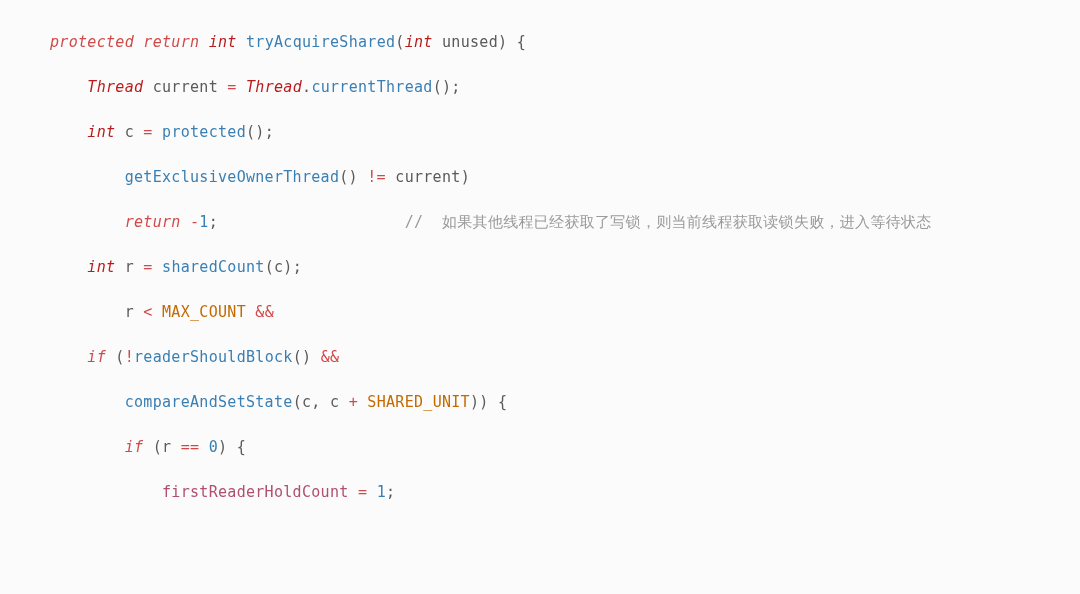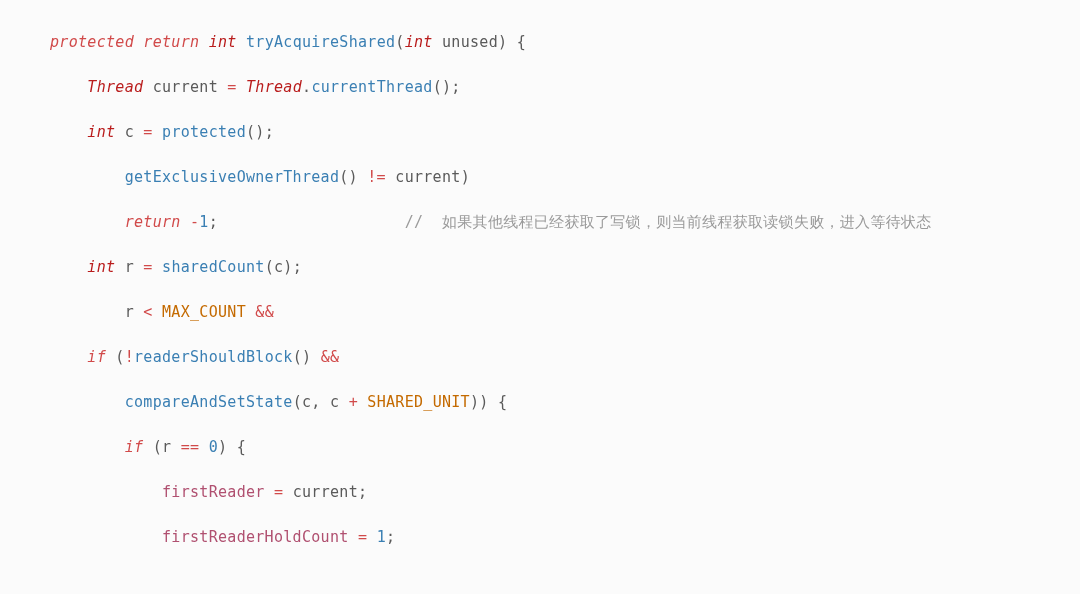--- a/index.html
+++ b/index.html
@@ -36,21 +36,20 @@
 <span class="line"><span class="kw">protected</span> <span class="kw">return</span> <span class="type">int</span> <span class="method">tryAcquireShared</span><span class="punc">(</span><span class="type">int</span> <span class="var">unused</span><span class="punc">) {</span></span>
 <span class="line">    <span class="type">Thread</span> <span class="var">current</span> <span class="op">=</span> <span class="type">Thread</span><span class="punc">.</span><span class="method">currentThread</span><span class="punc">();</span></span>
 <span class="line">    <span class="type">int</span> <span class="var">c</span> <span class="op">=</span> <span class="method">protected</span><span class="punc">();</span></span>
 <span class="line">        <span class="method">getExclusiveOwnerThread</span><span class="punc">()</span> <span class="op">!=</span> <span class="var">current</span><span class="punc">)</span></span>
 <span class="line">        <span class="kw">return</span> <span class="op">-</span><span class="num">1</span><span class="punc">;</span>                    <span class="comment">//  如果其他线程已经获取了写锁，则当前线程获取读锁失败，进入等待状态</span></span>
 <span class="line">    <span class="type">int</span> <span class="var">r</span> <span class="op">=</span> <span class="method">sharedCount</span><span class="punc">(c);</span></span>
 <span class="line">        <span class="var">r</span> <span class="op">&lt;</span> <span class="const">MAX_COUNT</span> <span class="op">&amp;&amp;</span></span>
 <span class="line">    <span class="kw">if</span> <span class="punc">(</span><span class="op">!</span><span class="method">readerShouldBlock</span><span class="punc">()</span> <span class="op">&amp;&amp;</span></span>
 <span class="line">        <span class="method">compareAndSetState</span><span class="punc">(c, c</span> <span class="op">+</span> <span class="const">SHARED_UNIT</span><span class="punc">)) {</span></span>
 <span class="line">        <span class="kw">if</span> <span class="punc">(r</span> <span class="op">==</span> <span class="num">0</span><span class="punc">) {</span></span>
-<span class="line">            <span class="field">firstReader</span> <span class="op">=</span> <span class="var">current</span><span class="punc">;</span></span>
 <span class="line">            <span class="field">firstReaderHoldCount</span> <span class="op">=</span> <span class="num">1</span><span class="punc">;</span></span>
 
 
 
 
 
 
 
 
 

